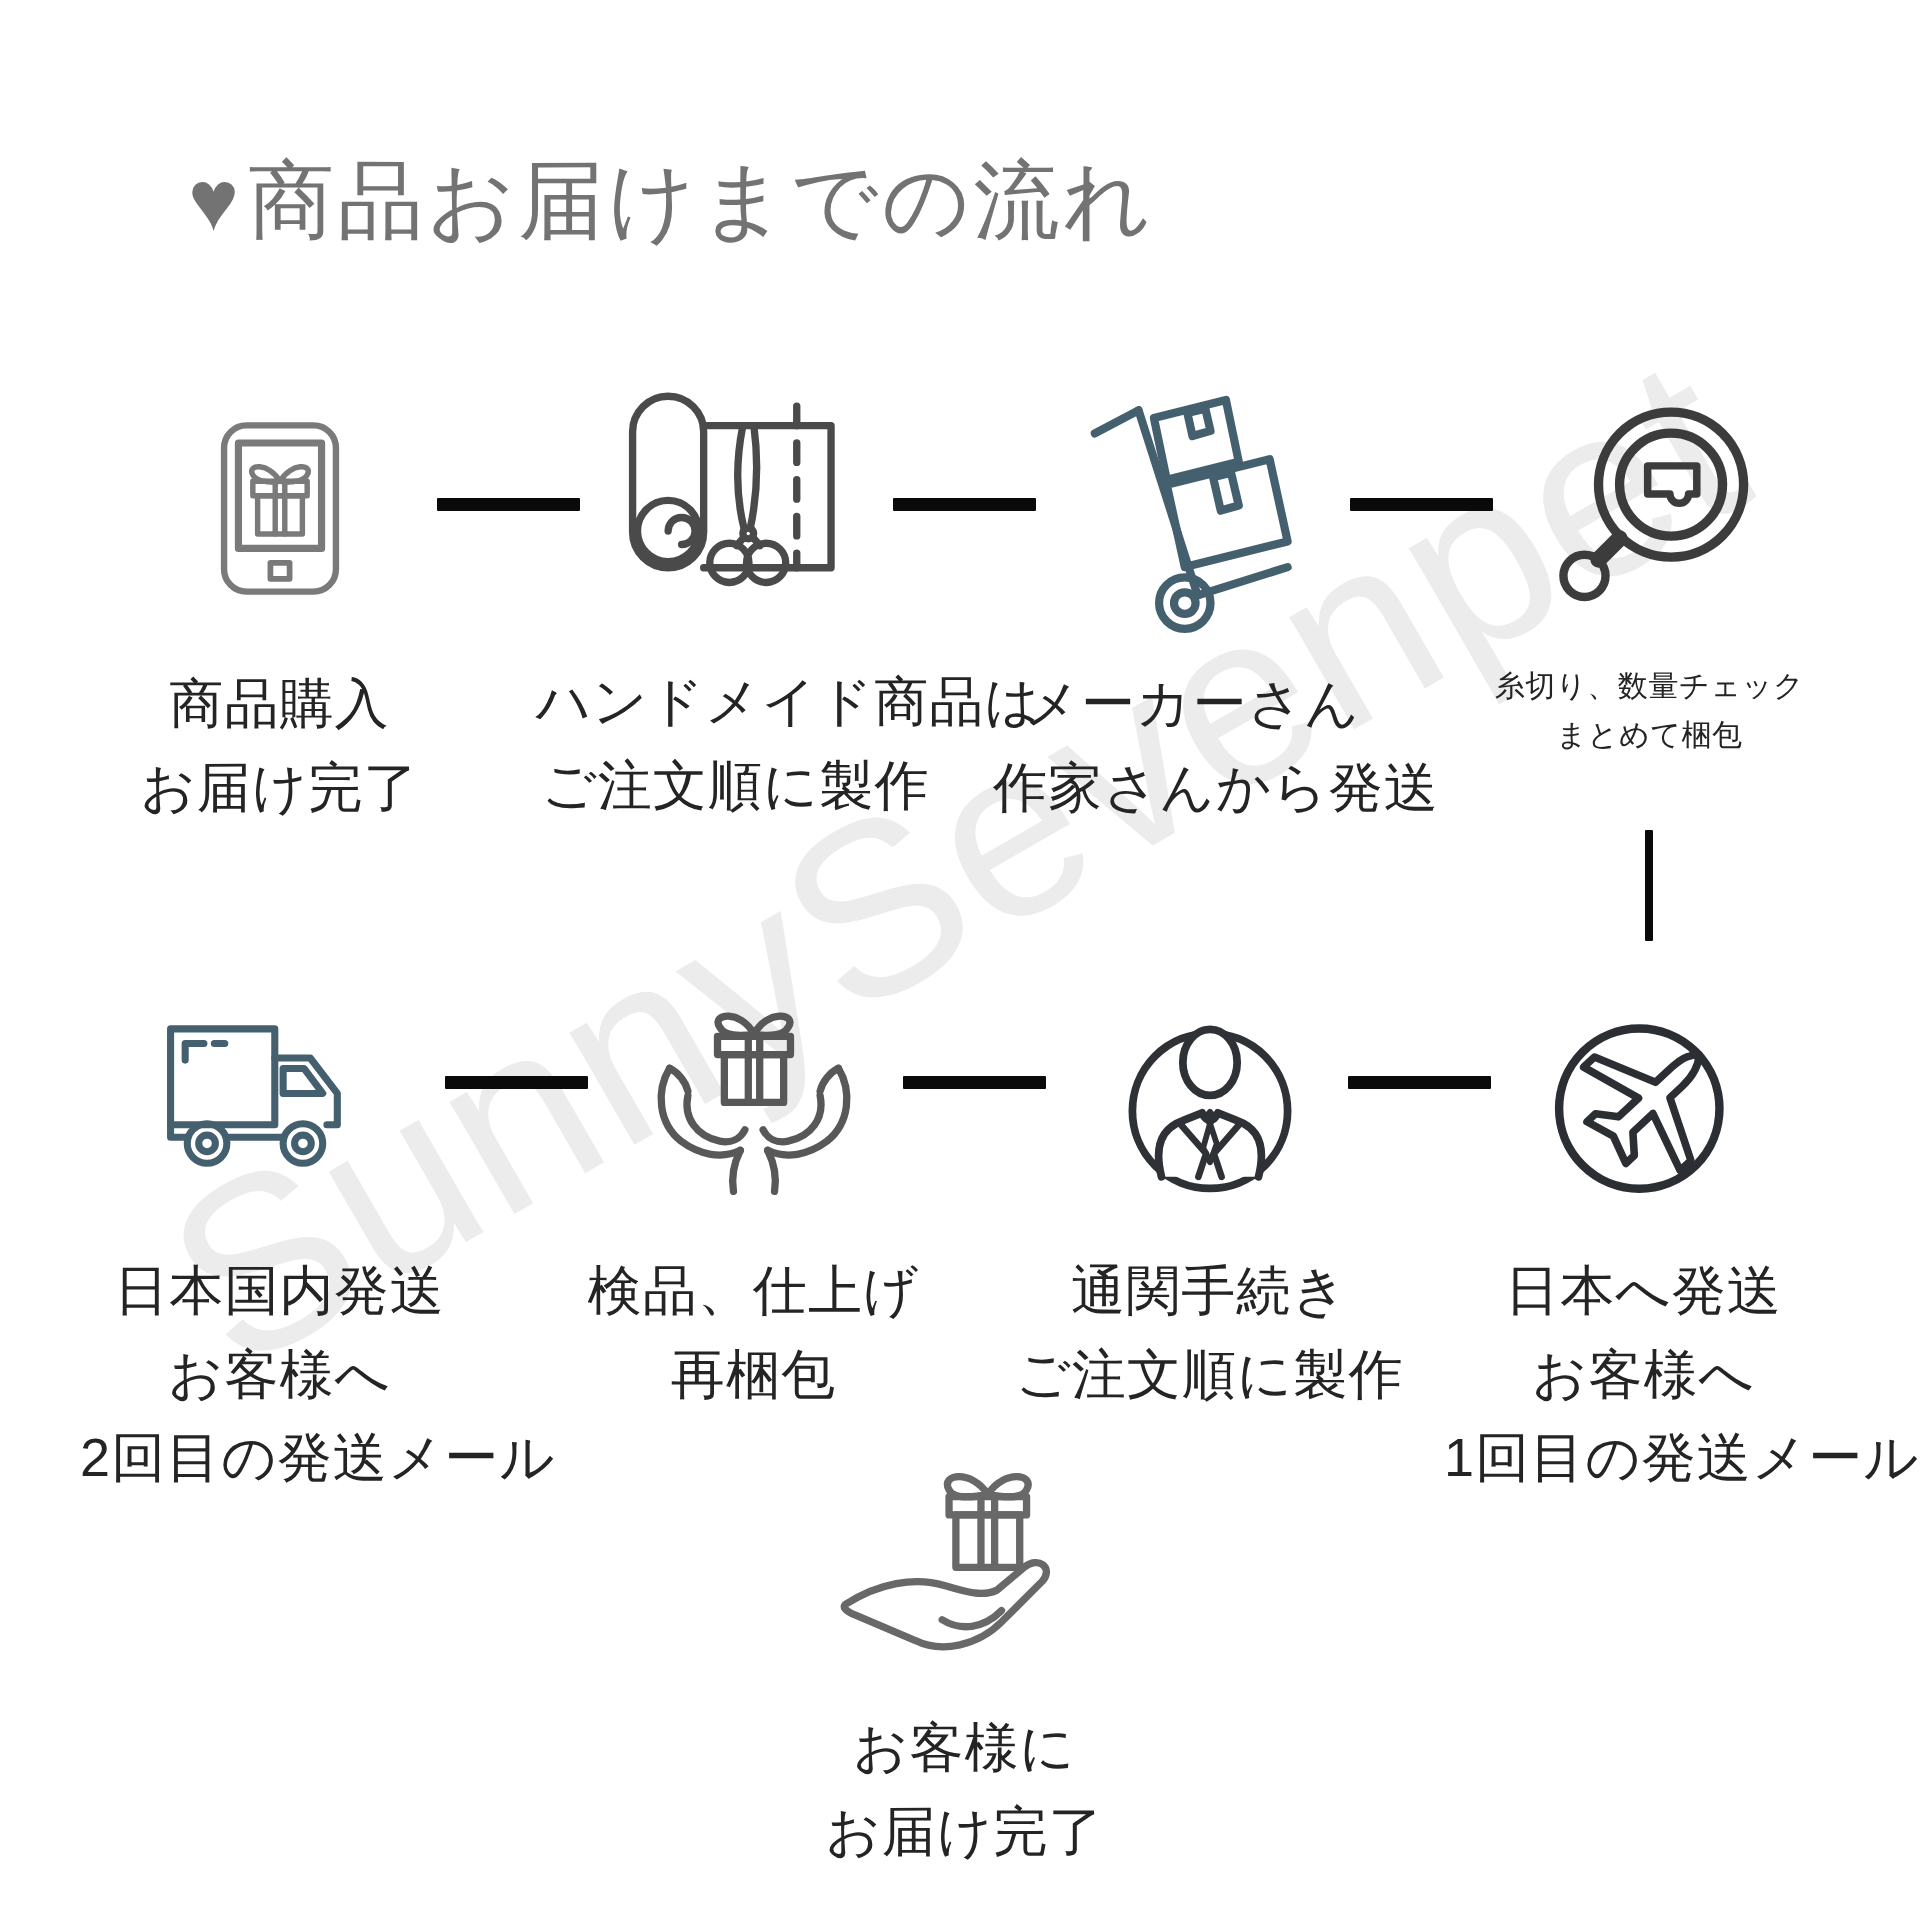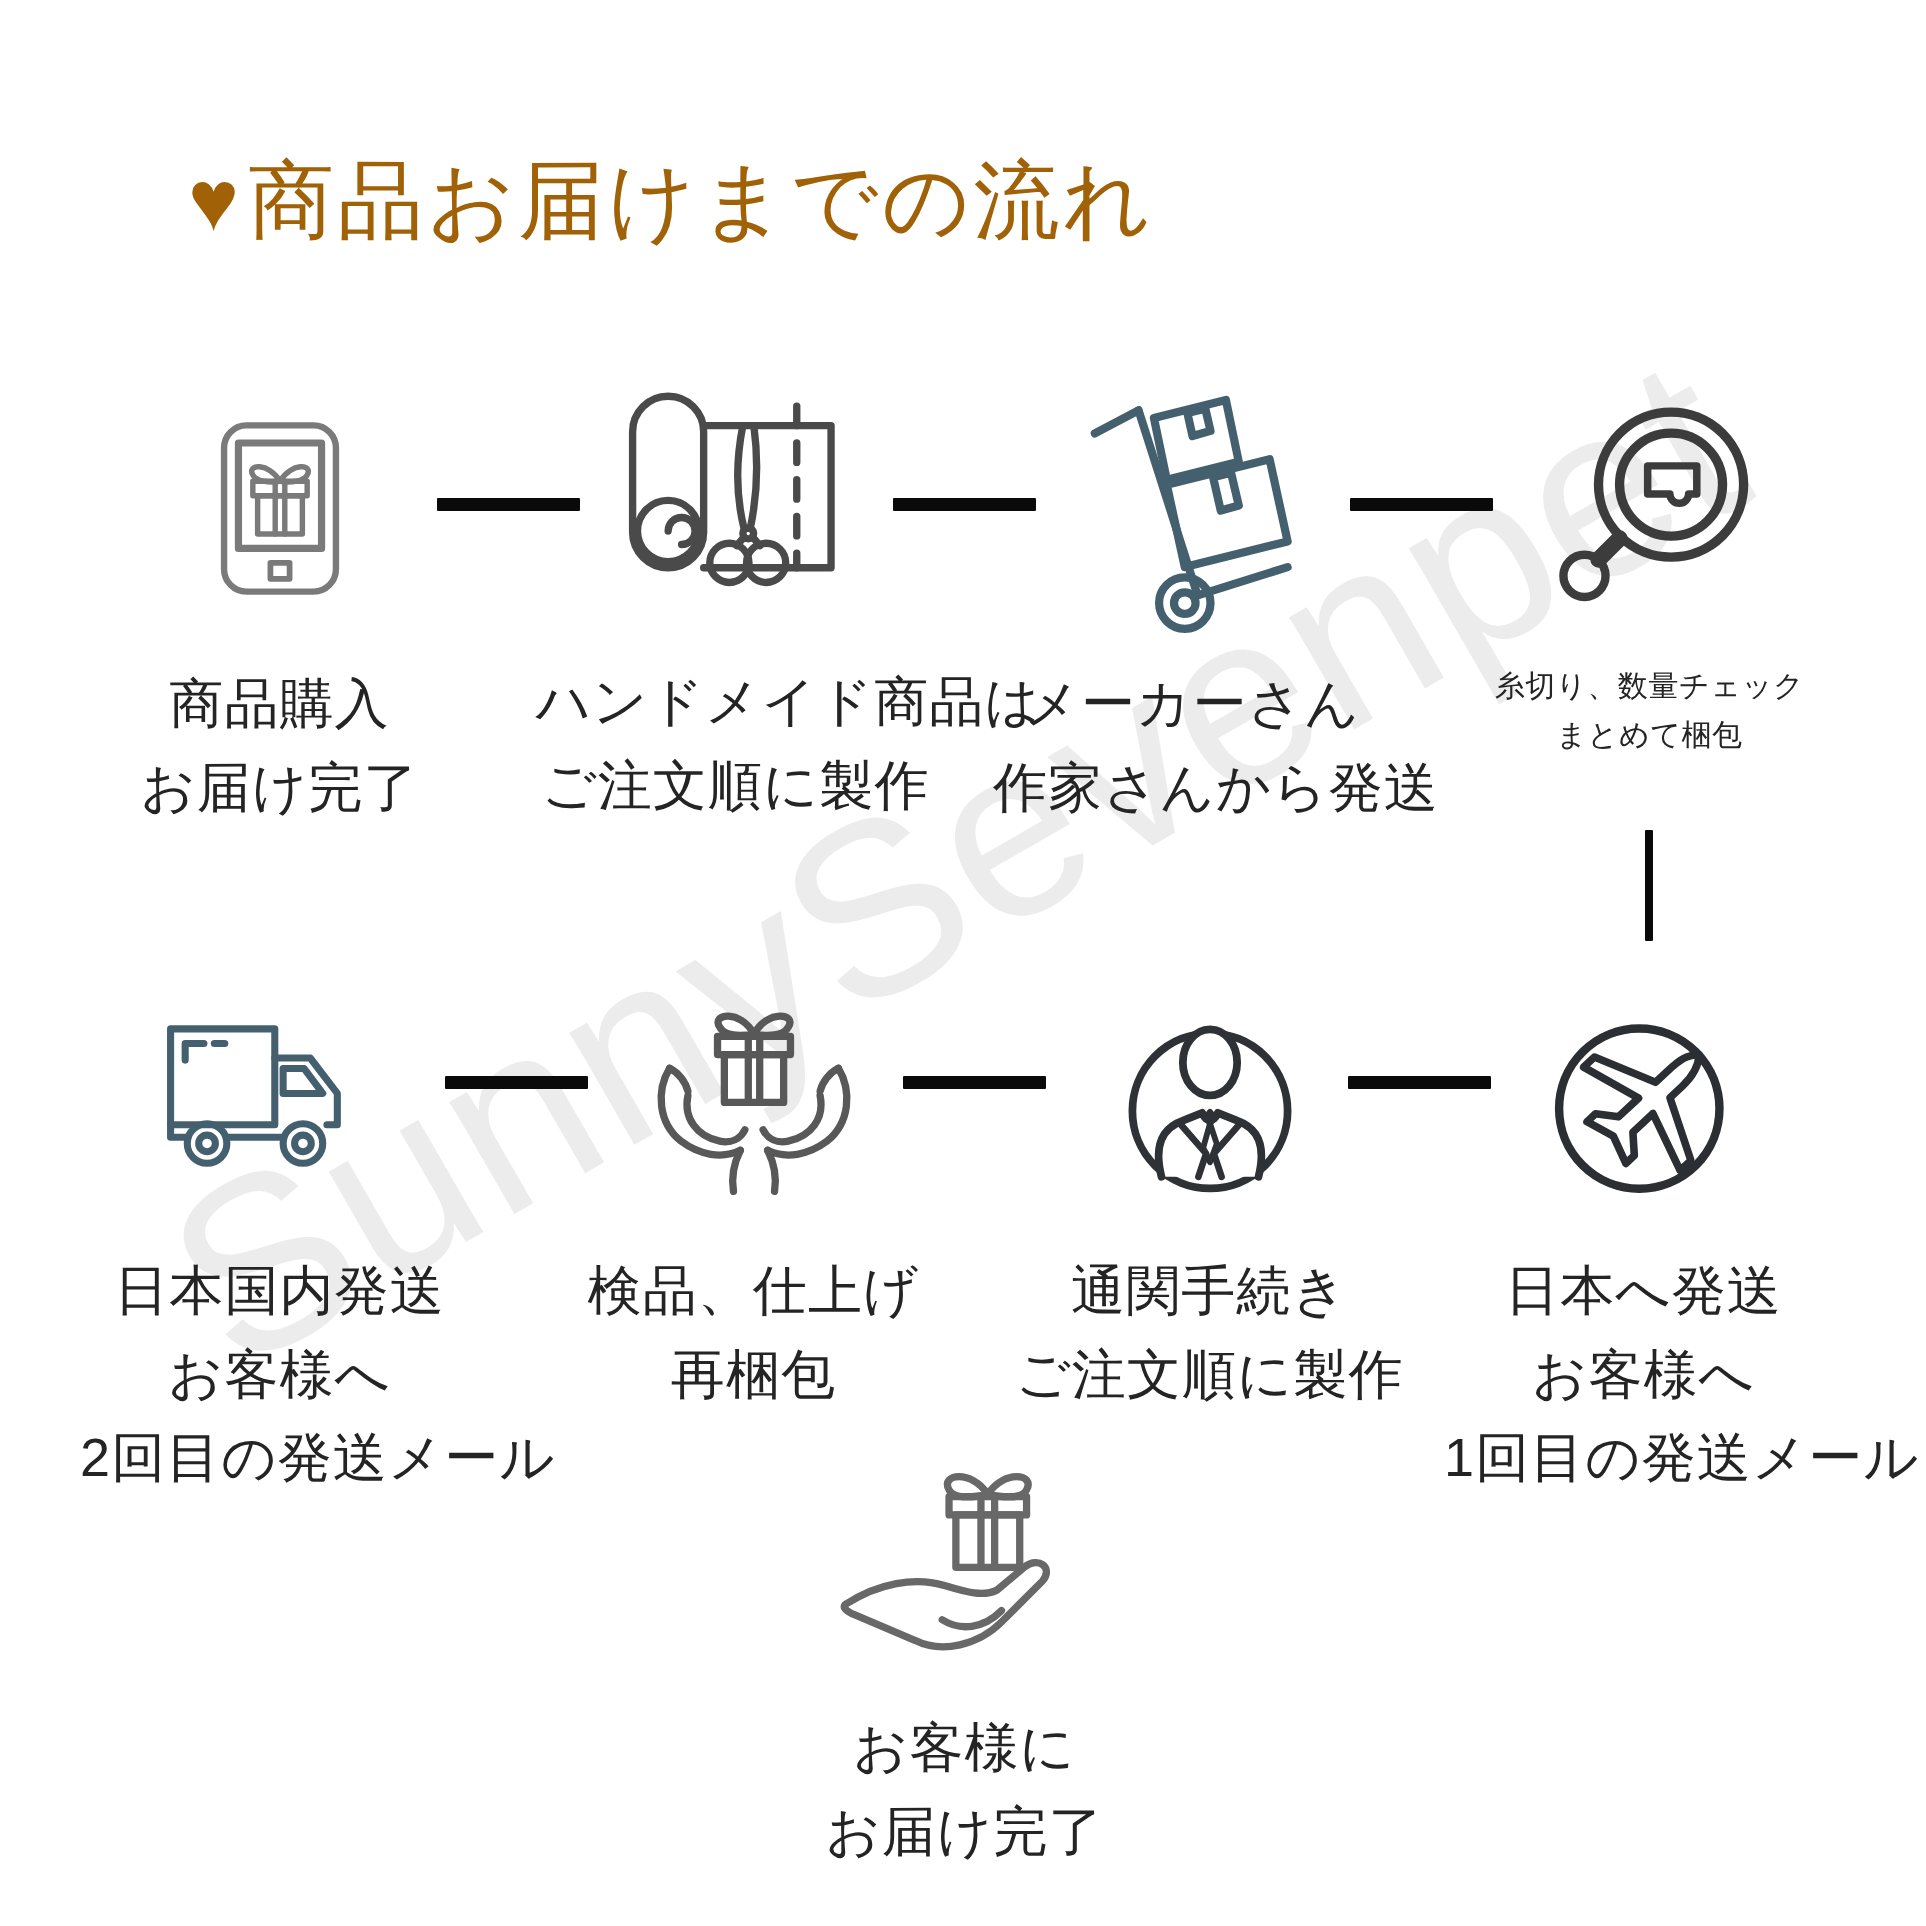--- a/index.html
+++ b/index.html
@@ -13,21 +13,21 @@
   .watermark{
     position:absolute;left:194px;top:1179px;z-index:0;
     font-size:245px;line-height:1;color:#ececec;font-weight:400;
     white-space:nowrap;letter-spacing:2.3px;
     transform:rotate(-30deg);transform-origin:0 50%;
     user-select:none;
   }
 
   .title{
     position:absolute;left:188px;top:142px;z-index:2;
-    font-size:86px;line-height:1.35;color:#a16207;
+    font-size:86px;line-height:1.35;color:#737373;
     font-weight:500;letter-spacing:3.4px;white-space:nowrap;
   }
   .title .heart{margin-right:5.7px;}
 
   .step{position:absolute;z-index:1;text-align:center;}
   .icon-box{display:flex;align-items:center;justify-content:center;}
   .r1 .icon-box{height:308px;}
   .r2 .icon-box{height:285px;}
   .rf .icon-box{height:251px;}
   .label{font-size:54px;line-height:1.55;color:#242424;letter-spacing:1.1px;}

